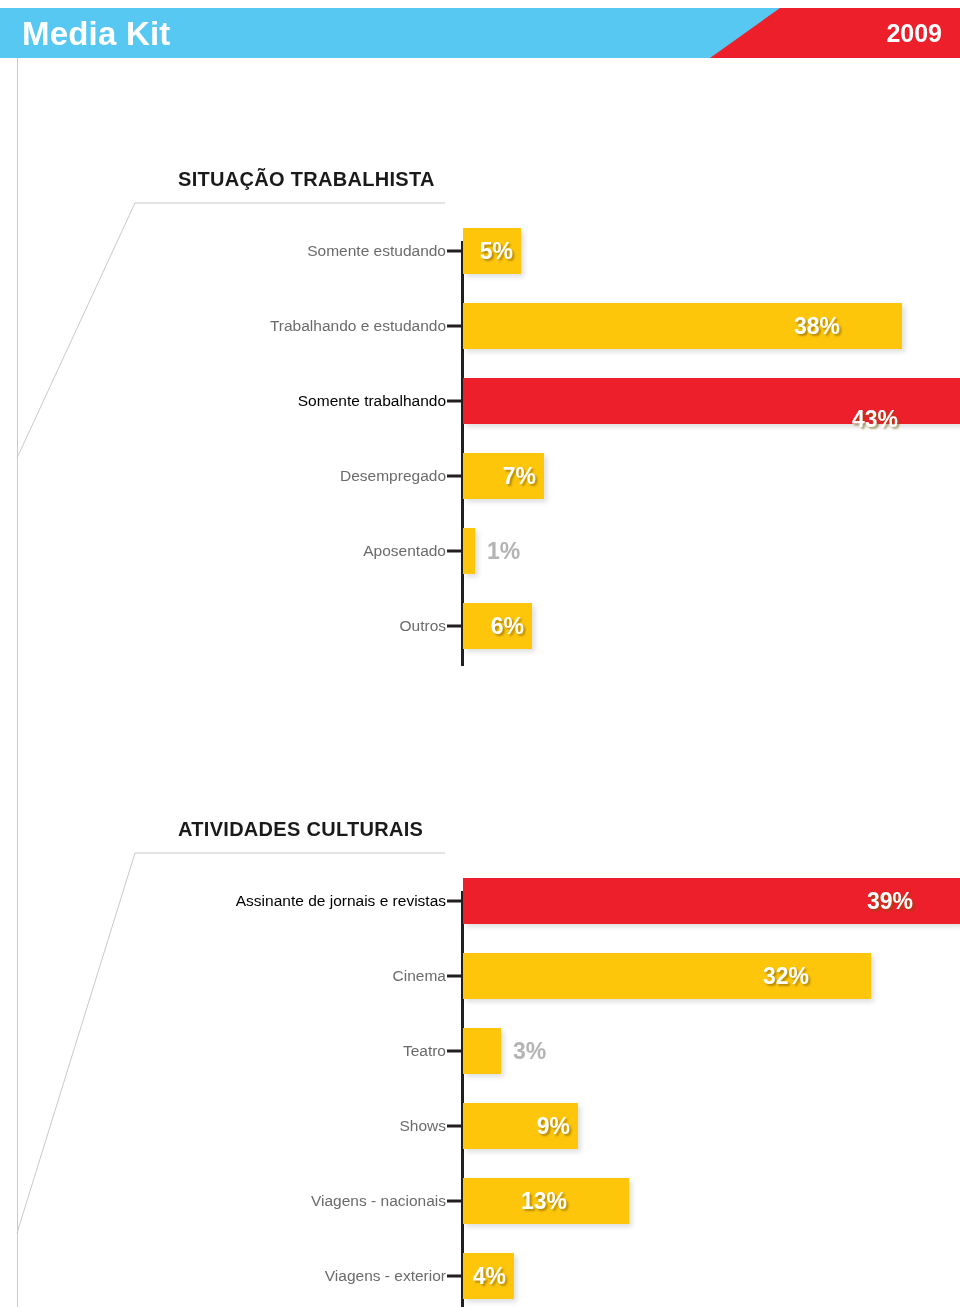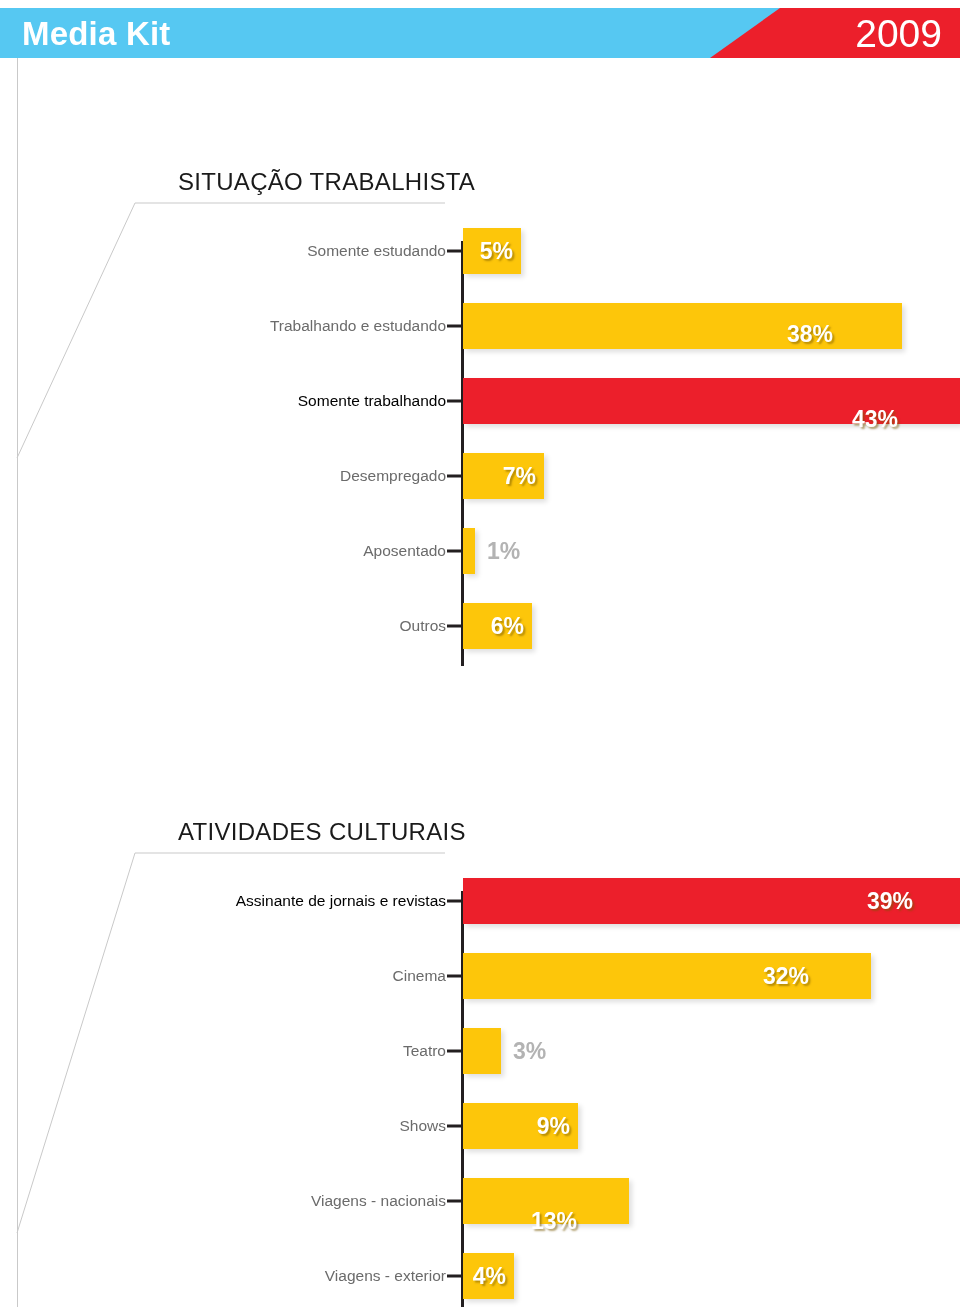--- a/index.html
+++ b/index.html
@@ -50,22 +50,22 @@
     letter-spacing: 0.2px;
     line-height: 1;
     white-space: nowrap;
   }
   .header-year {
     position: absolute;
     right: 18px;
     top: 50%;
     transform: translateY(-50%);
     color: #ffffff;
-    font-size: 39px;
-    font-weight: 400;
+    font-size: 25px;
+    font-weight: 700;
     line-height: 1;
     white-space: nowrap;
   }
 
   
   .page-body {
     position: absolute;
     left: 0;
     top: 58px;
     width: 960px;
@@ -83,22 +83,22 @@
   
   .section {
     position: absolute;
     left: 0;
     width: 960px;
   }
   .section-title {
     position: absolute;
     left: 178px;
     top: 0;
-    font-size: 24px;
-    font-weight: normal;
+    font-size: 20px;
+    font-weight: bold;
     color: #1a1a1a;
     letter-spacing: 0.3px;
     white-space: nowrap;
   }
   .section-deco {
     position: absolute;
     left: 0;
     top: 0;
     pointer-events: none;
   }
@@ -196,21 +196,21 @@
           <div class="bar-label">Somente estudando</div>
           <div class="tick"></div>
           <div class="bar" style="width: 58px;">
             <div class="bar-value-in" style="right: 8px;">5%</div>
           </div>
         </div>
         <div class="bar-row" style="top: 75px;">
           <div class="bar-label">Trabalhando e estudando</div>
           <div class="tick"></div>
           <div class="bar" style="width: 439px;">
-            <div class="bar-value-in" style="right: 69px; margin-top: 8px;">38%</div>
+            <div class="bar-value-in" style="right: 62px;">38%</div>
           </div>
         </div>
         <div class="bar-row" style="top: 150px;">
           <div class="bar-label highlight">Somente trabalhando</div>
           <div class="tick"></div>
           <div class="bar red" style="width: 497px;">
             <div class="bar-value-in" style="right: 62px; margin-top: 18px;">43%</div>
           </div>
         </div>
         <div class="bar-row" style="top: 225px;">
@@ -267,21 +267,21 @@
           <div class="bar-label">Shows</div>
           <div class="tick"></div>
           <div class="bar" style="width: 115px;">
             <div class="bar-value-in" style="right: 8px;">9%</div>
           </div>
         </div>
         <div class="bar-row" style="top: 300px;">
           <div class="bar-label">Viagens -  nacionais</div>
           <div class="tick"></div>
           <div class="bar" style="width: 166px;">
-            <div class="bar-value-in" style="right: 52px; margin-top: 20px;">13%</div>
+            <div class="bar-value-in" style="right: 62px;">13%</div>
           </div>
         </div>
         <div class="bar-row" style="top: 375px;">
           <div class="bar-label">Viagens - exterior</div>
           <div class="tick"></div>
           <div class="bar" style="width: 51px;">
             <div class="bar-value-in" style="right: 8px;">4%</div>
           </div>
         </div>
       </div>

